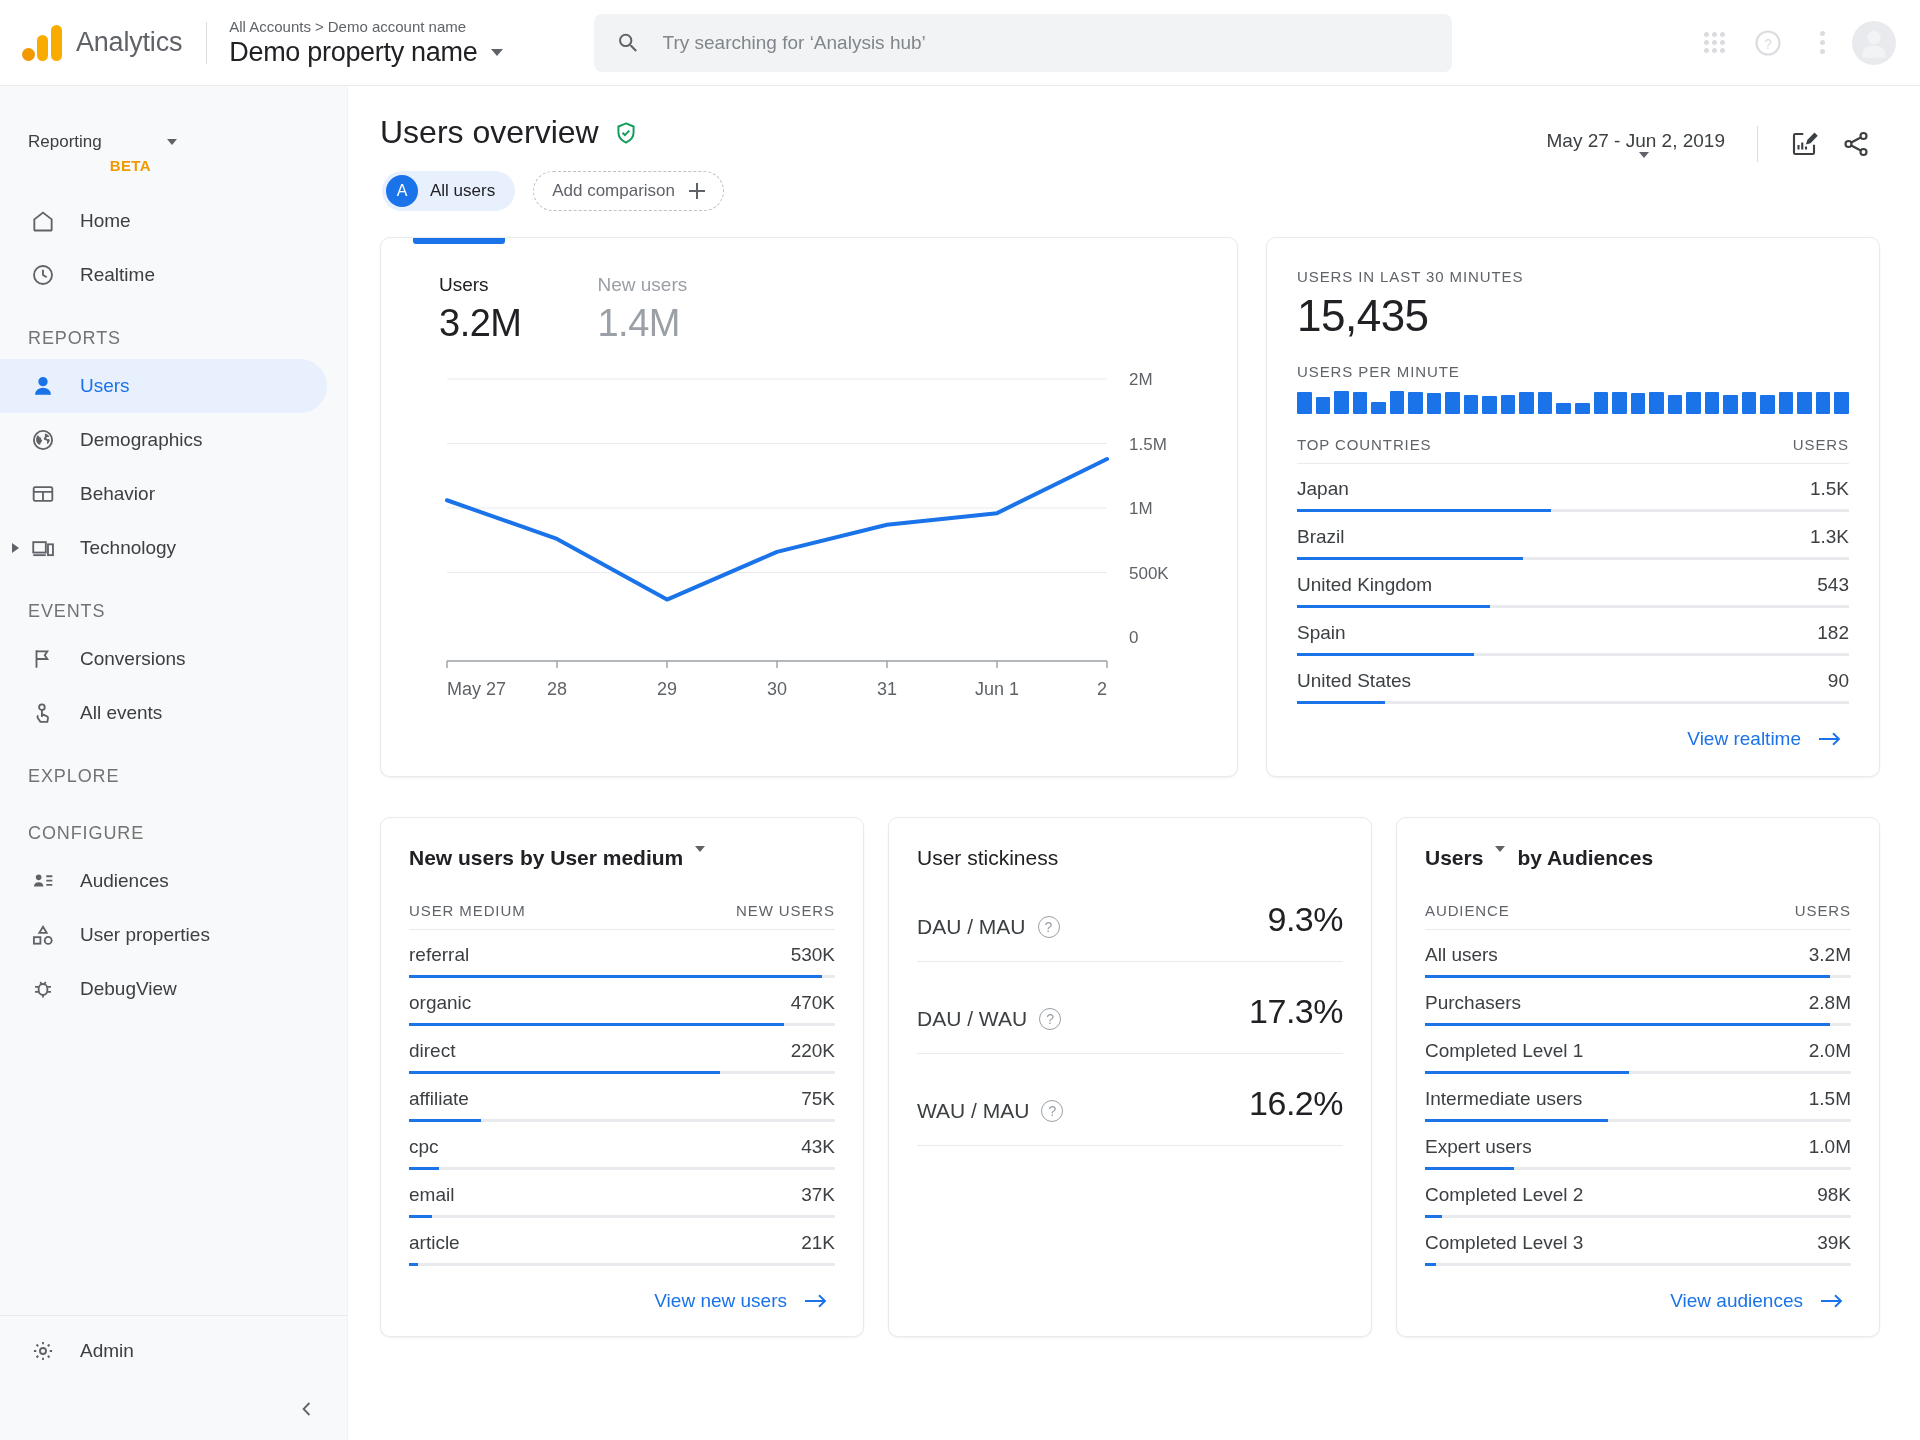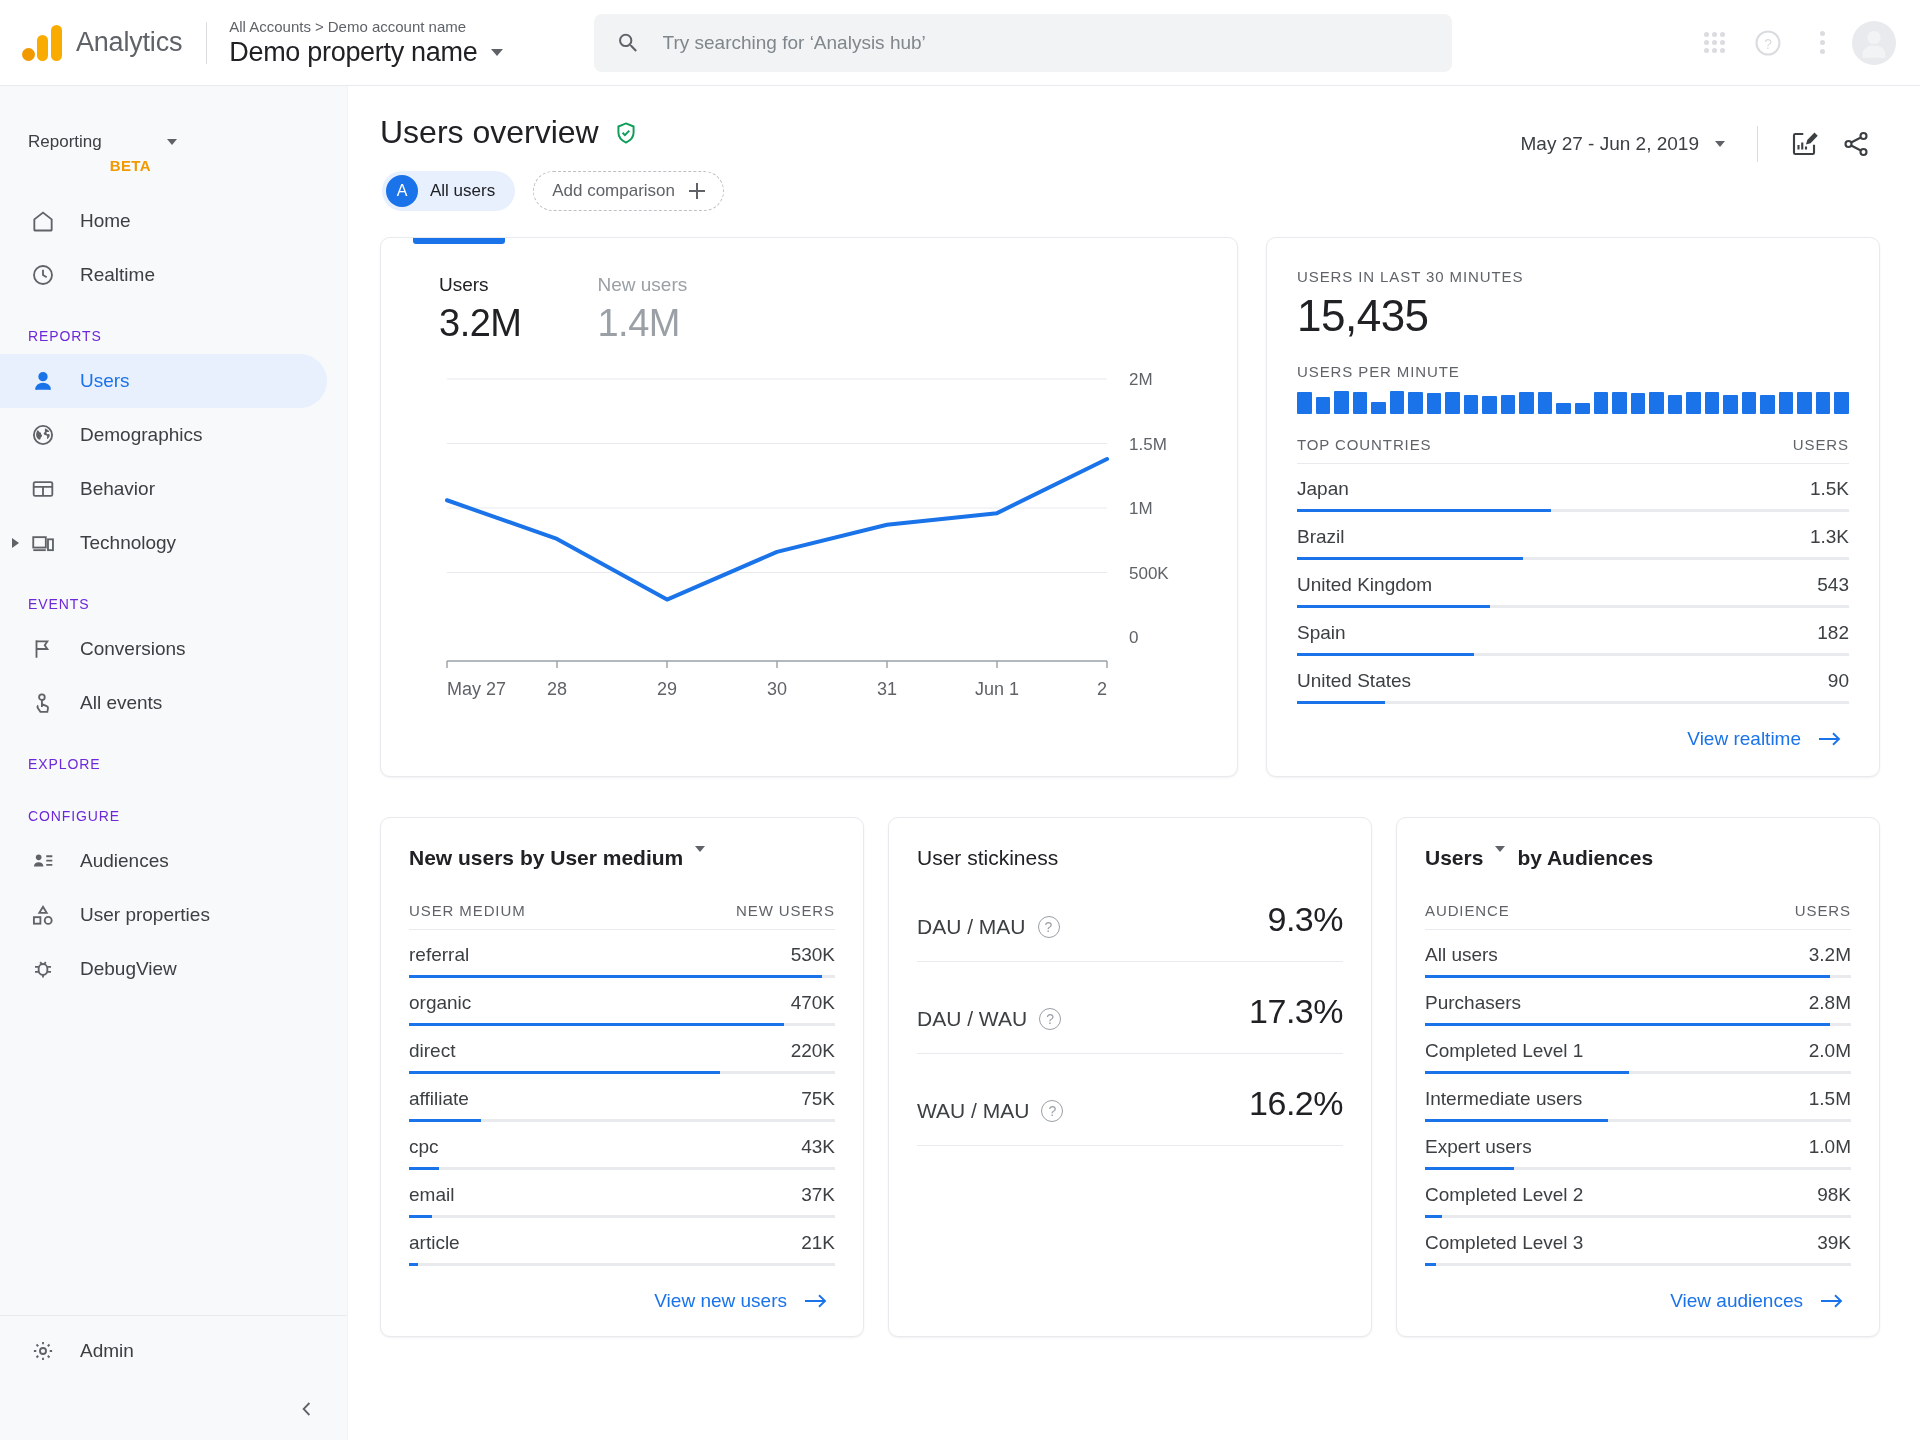--- a/index.html
+++ b/index.html
@@ -87,21 +87,21 @@
     cursor:pointer; color:#3c4043; font-size:19px; position:relative;
   }
   .nav-item.active { background:#e8f0fe; color:#1a73e8; }
   .nav-item .ico { width:30px; height:30px; margin-right:22px; display:flex; align-items:center; justify-content:center; flex:0 0 30px; }
   .nav-item.active .ico svg { stroke:#1a73e8; fill:#1a73e8; }
   .expander {
     position:absolute; left:12px; width:0;height:0;
     border-top:5px solid transparent;border-bottom:5px solid transparent;border-left:7px solid #5f6368;
   }
   .section-label {
-    font-size:14px; color:#6d28d9; letter-spacing:.9px; font-weight:500;
+    font-size:18px; color:#737373; letter-spacing:.9px; font-weight:500;
     padding: 26px 0 10px 28px; text-transform:uppercase;
   }
   .sidebar-bottom { border-top:1px solid #e8eaed; }
   .collapse-row { height:62px; display:flex; align-items:center; justify-content:flex-end; padding-right:28px; }
   .chev-left { cursor:pointer; }
 
   
   .main { flex:1; background:#fff; overflow:hidden; position:relative; }
   .page-head { padding: 28px 40px 0 32px; display:flex; justify-content:space-between; align-items:flex-start; }
   .page-title-row { display:flex; align-items:center; }
@@ -120,21 +120,21 @@
   .chip-add {
     display:flex; align-items:center; height:40px; border:1px dashed #bdc1c6; border-radius:20px;
     padding: 0 18px; cursor:pointer; color:#5f6368; font-size:17px; gap:14px;
   }
   .plus { position:relative; width:16px;height:16px; }
   .plus:before,.plus:after{content:"";position:absolute;background:#5f6368;}
   .plus:before{left:7px;top:0;width:2px;height:16px;}
   .plus:after{top:7px;left:0;height:2px;width:16px;}
 
   .date-area { display:flex; align-items:center; gap:4px; padding-top:6px; }
-  .date-btn { display:flex; align-items:center; font-size:19px; color:#3c4043; cursor:pointer; padding:8px 10px; border-radius:4px; }
+  .date-btn { display:flex; align-items:center; font-size:19px; color:#3c4043; cursor:pointer; padding:8px 10px; border-radius:4px;flex-direction:column; }
   .date-btn .caret{width:0;height:0;border-left:5px solid transparent;border-right:5px solid transparent;border-top:6px solid #5f6368;margin-left:16px;}
   .vdiv { width:1px;height:36px;background:#dadce0;margin:0 18px; }
 
   
   .cards { padding: 26px 40px 0 32px; }
   .row-top { display:flex; gap:28px; }
   .card {
     background:#fff; border:1px solid #e8eaed; border-radius:10px;
     box-shadow: 0 1px 2px rgba(60,64,67,.08);
   }

